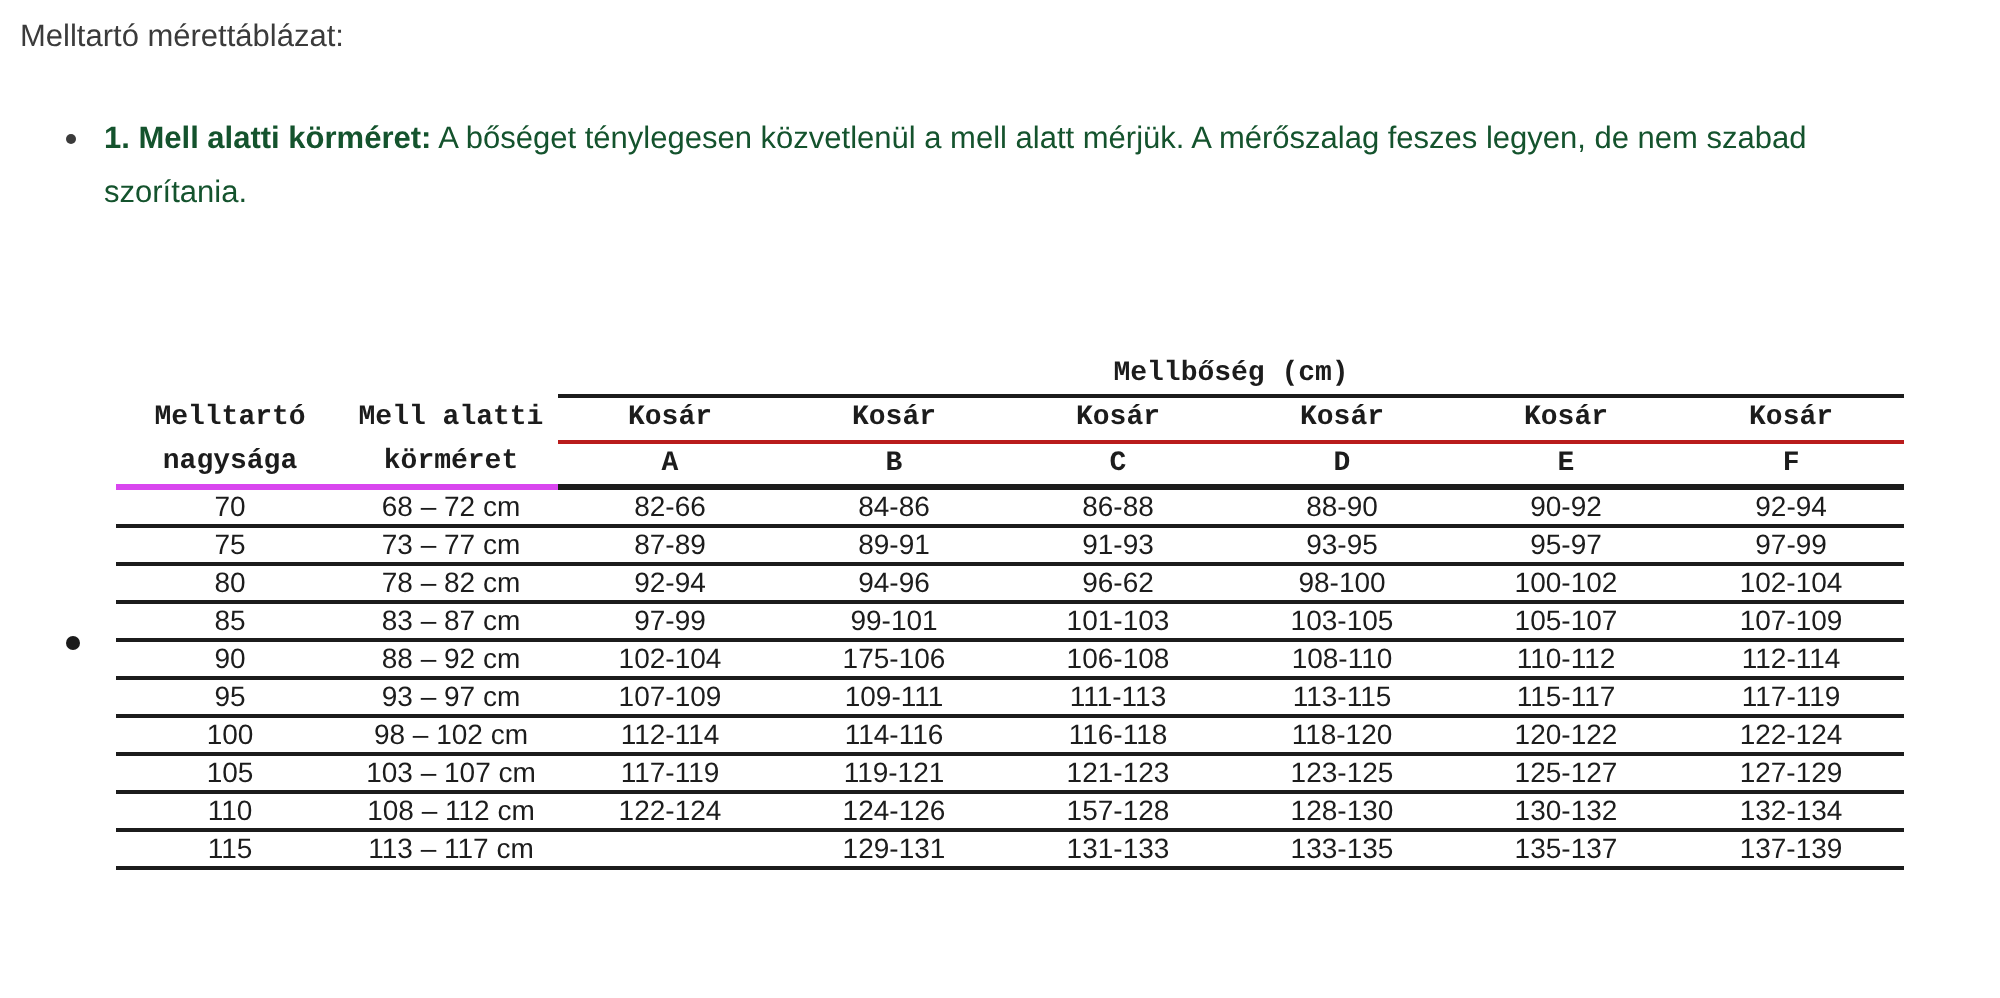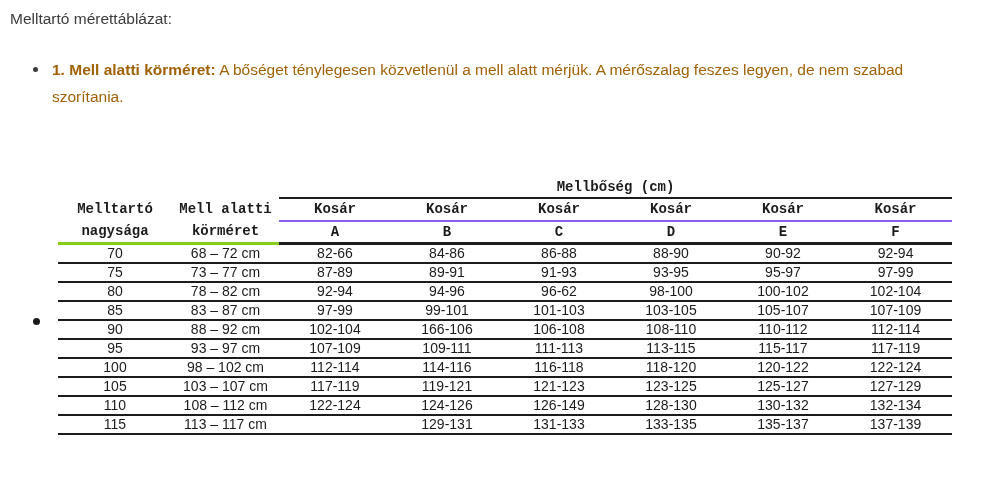--- a/index.html
+++ b/index.html
@@ -26,21 +26,21 @@
     position: absolute;
     left: 52px;
     top: 56px;
     width: 918px;
     list-style: none;
   }
   .instructions li {
     position: relative;
     font-size: 15.5px;
     line-height: 27px;
-    color: #a16207;
+    color: #14532d;
   }
   .dot {
     position: absolute;
     left: -19px;
     top: 11px;
     width: 5px;
     height: 5px;
     border-radius: 50%;
     background: #3b3b3b;
     display: inline-block;
@@ -76,25 +76,25 @@
   .size-table thead th { height: 21px; font-family: Liberation Mono, monospace; }
   .size-table .spacer { border: none; }
   .size-table .grp {
     font-weight: 700;
     border-bottom: 2px solid #1c1c1c;
   }
   .size-table .colh {
     font-weight: 700;
     line-height: 22px;
     white-space: normal;
-    border-bottom: 3px solid #84cc16;
+    border-bottom: 3px solid #d946ef;
   }
   .size-table .kosar {
     font-weight: 700;
-    border-bottom: 2px solid #8b5cf6;
+    border-bottom: 2px solid #b91c1c;
   }
   .size-table .cup {
     font-weight: 700;
     border-bottom: 3px solid #1c1c1c;
   }
   .size-table tbody td {
     height: 19px;
     border-bottom: 2px solid #1c1c1c;
   }
 </style>
@@ -188,21 +188,21 @@
           <td>99-101</td>
           <td>101-103</td>
           <td>103-105</td>
           <td>105-107</td>
           <td>107-109</td>
         </tr>
         <tr>
           <td>90</td>
           <td>88 – 92 cm</td>
           <td>102-104</td>
-          <td>166-106</td>
+          <td>175-106</td>
           <td>106-108</td>
           <td>108-110</td>
           <td>110-112</td>
           <td>112-114</td>
         </tr>
         <tr>
           <td>95</td>
           <td>93 – 97 cm</td>
           <td>107-109</td>
           <td>109-111</td>
@@ -229,21 +229,21 @@
           <td>121-123</td>
           <td>123-125</td>
           <td>125-127</td>
           <td>127-129</td>
         </tr>
         <tr>
           <td>110</td>
           <td>108 – 112 cm</td>
           <td>122-124</td>
           <td>124-126</td>
-          <td>126-149</td>
+          <td>157-128</td>
           <td>128-130</td>
           <td>130-132</td>
           <td>132-134</td>
         </tr>
         <tr>
           <td>115</td>
           <td>113 – 117 cm</td>
           <td></td>
           <td>129-131</td>
           <td>131-133</td>

